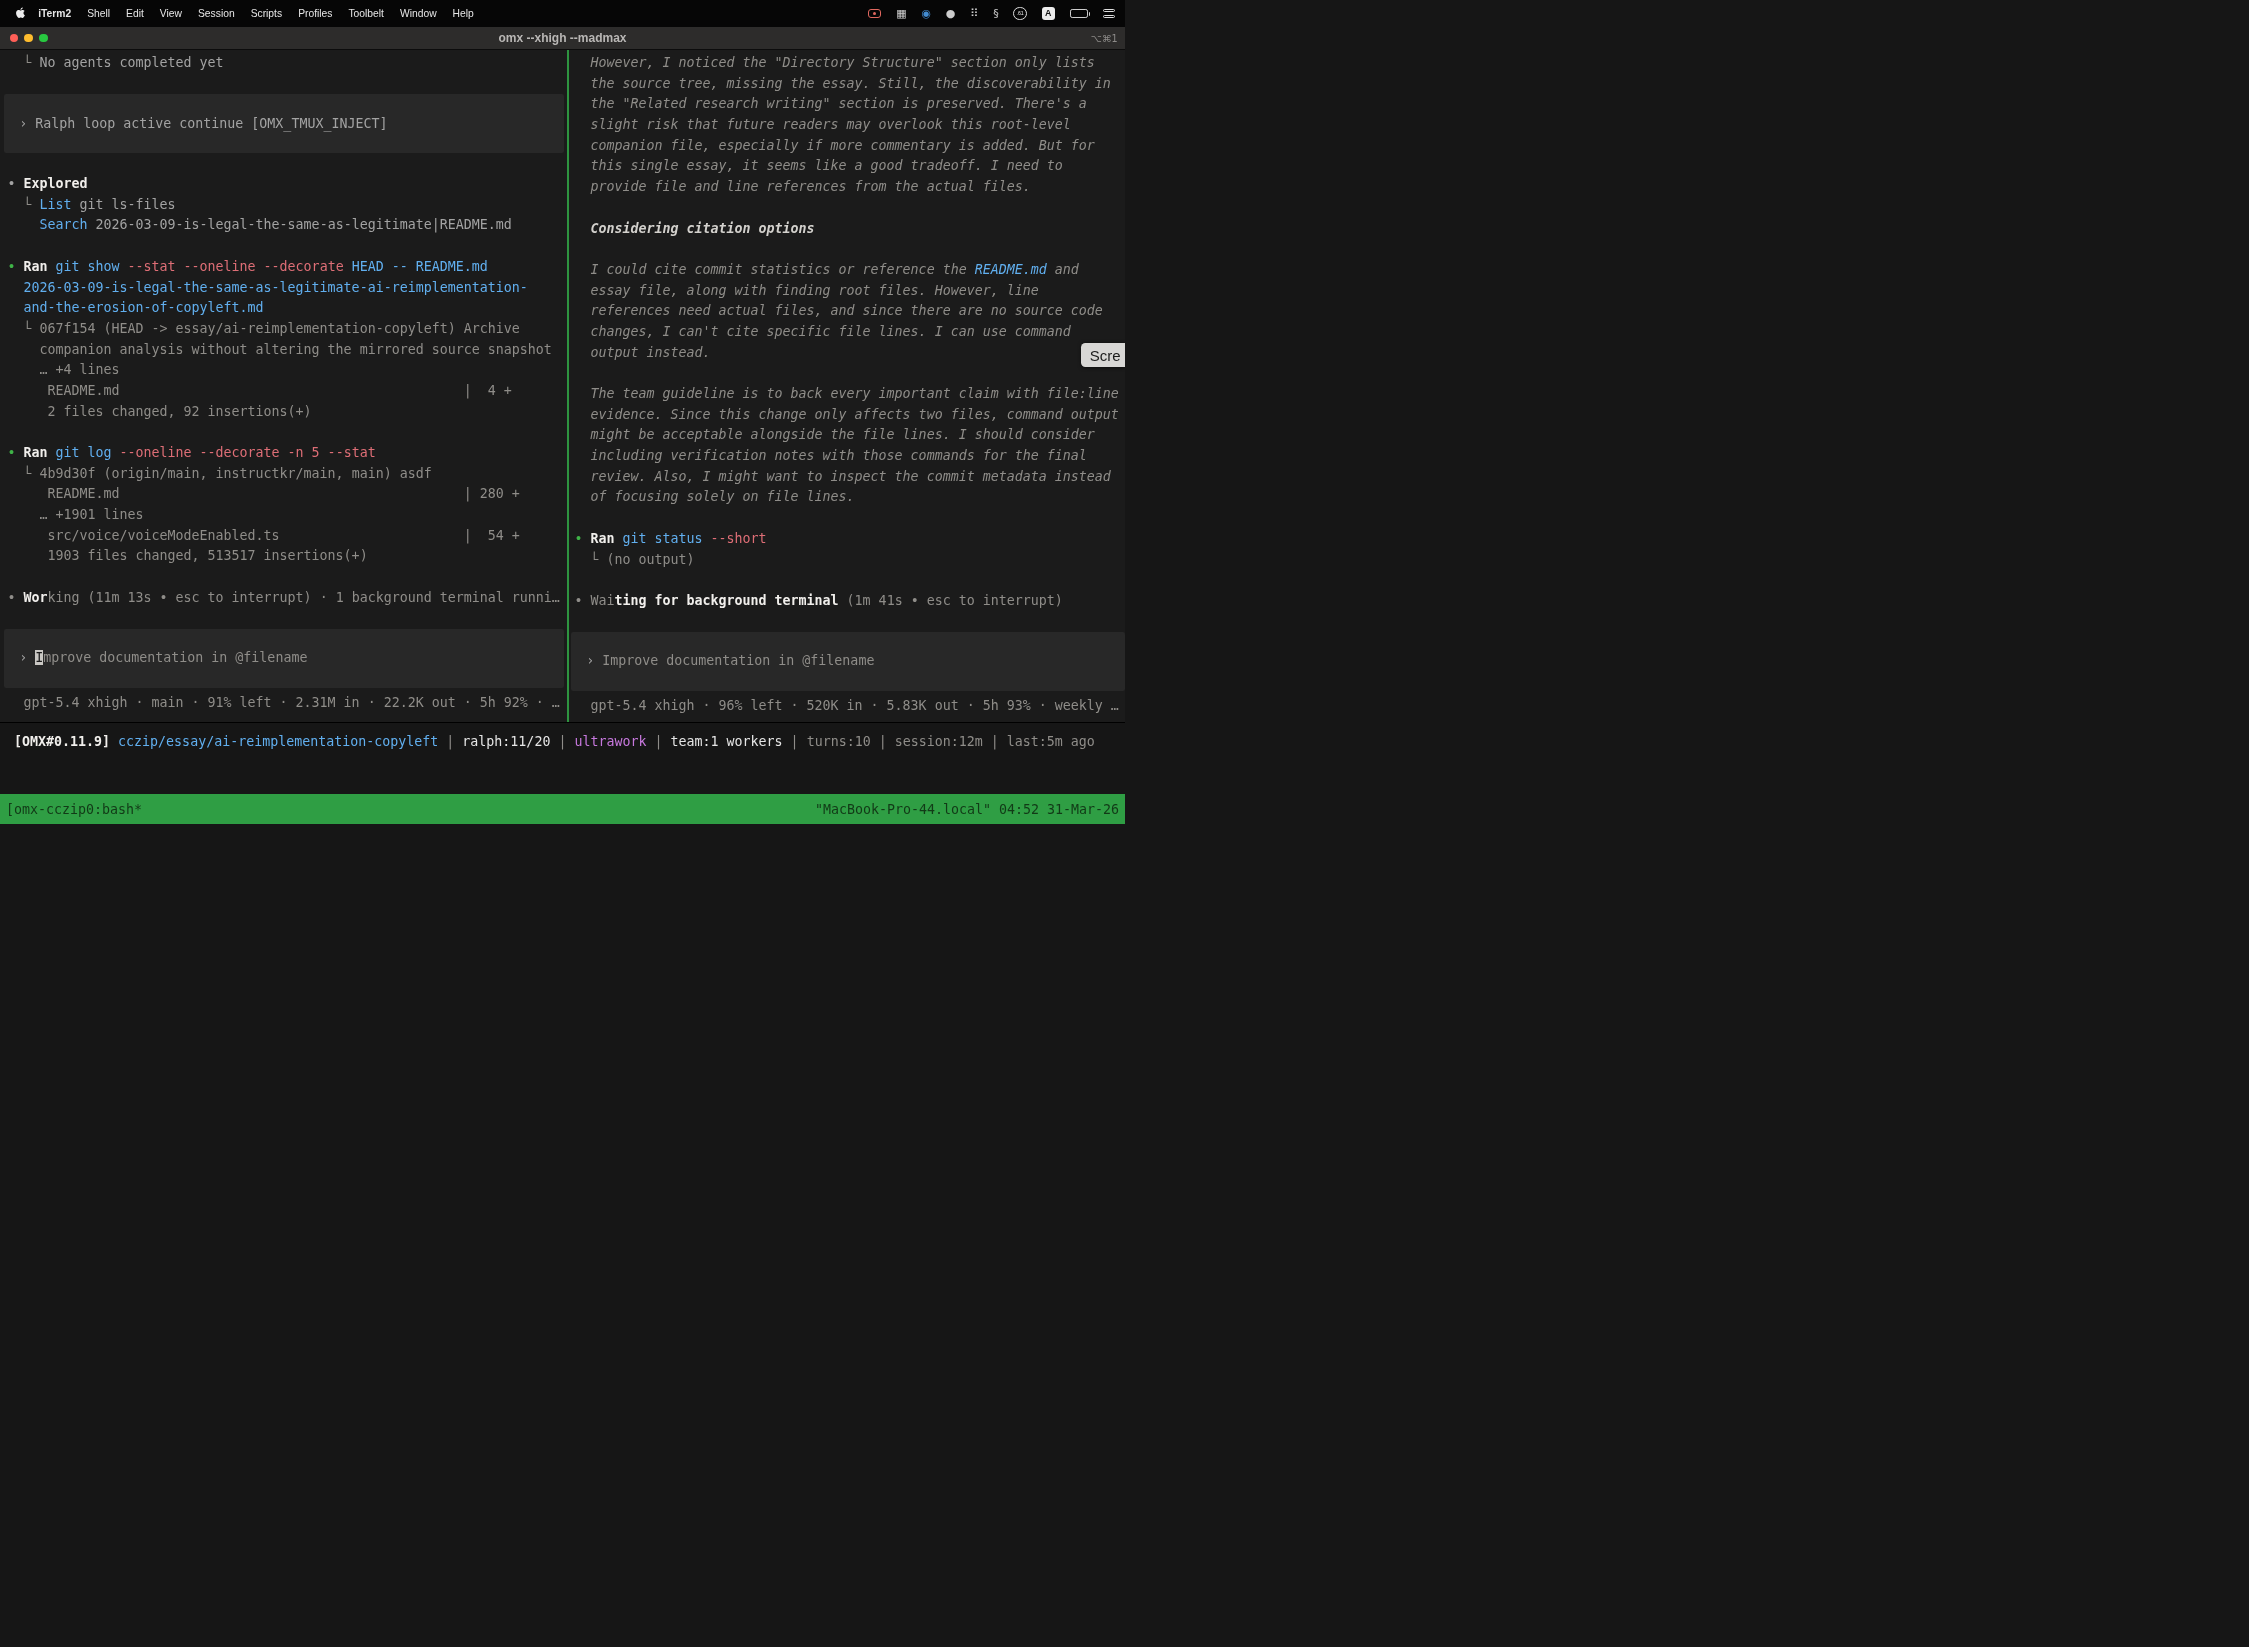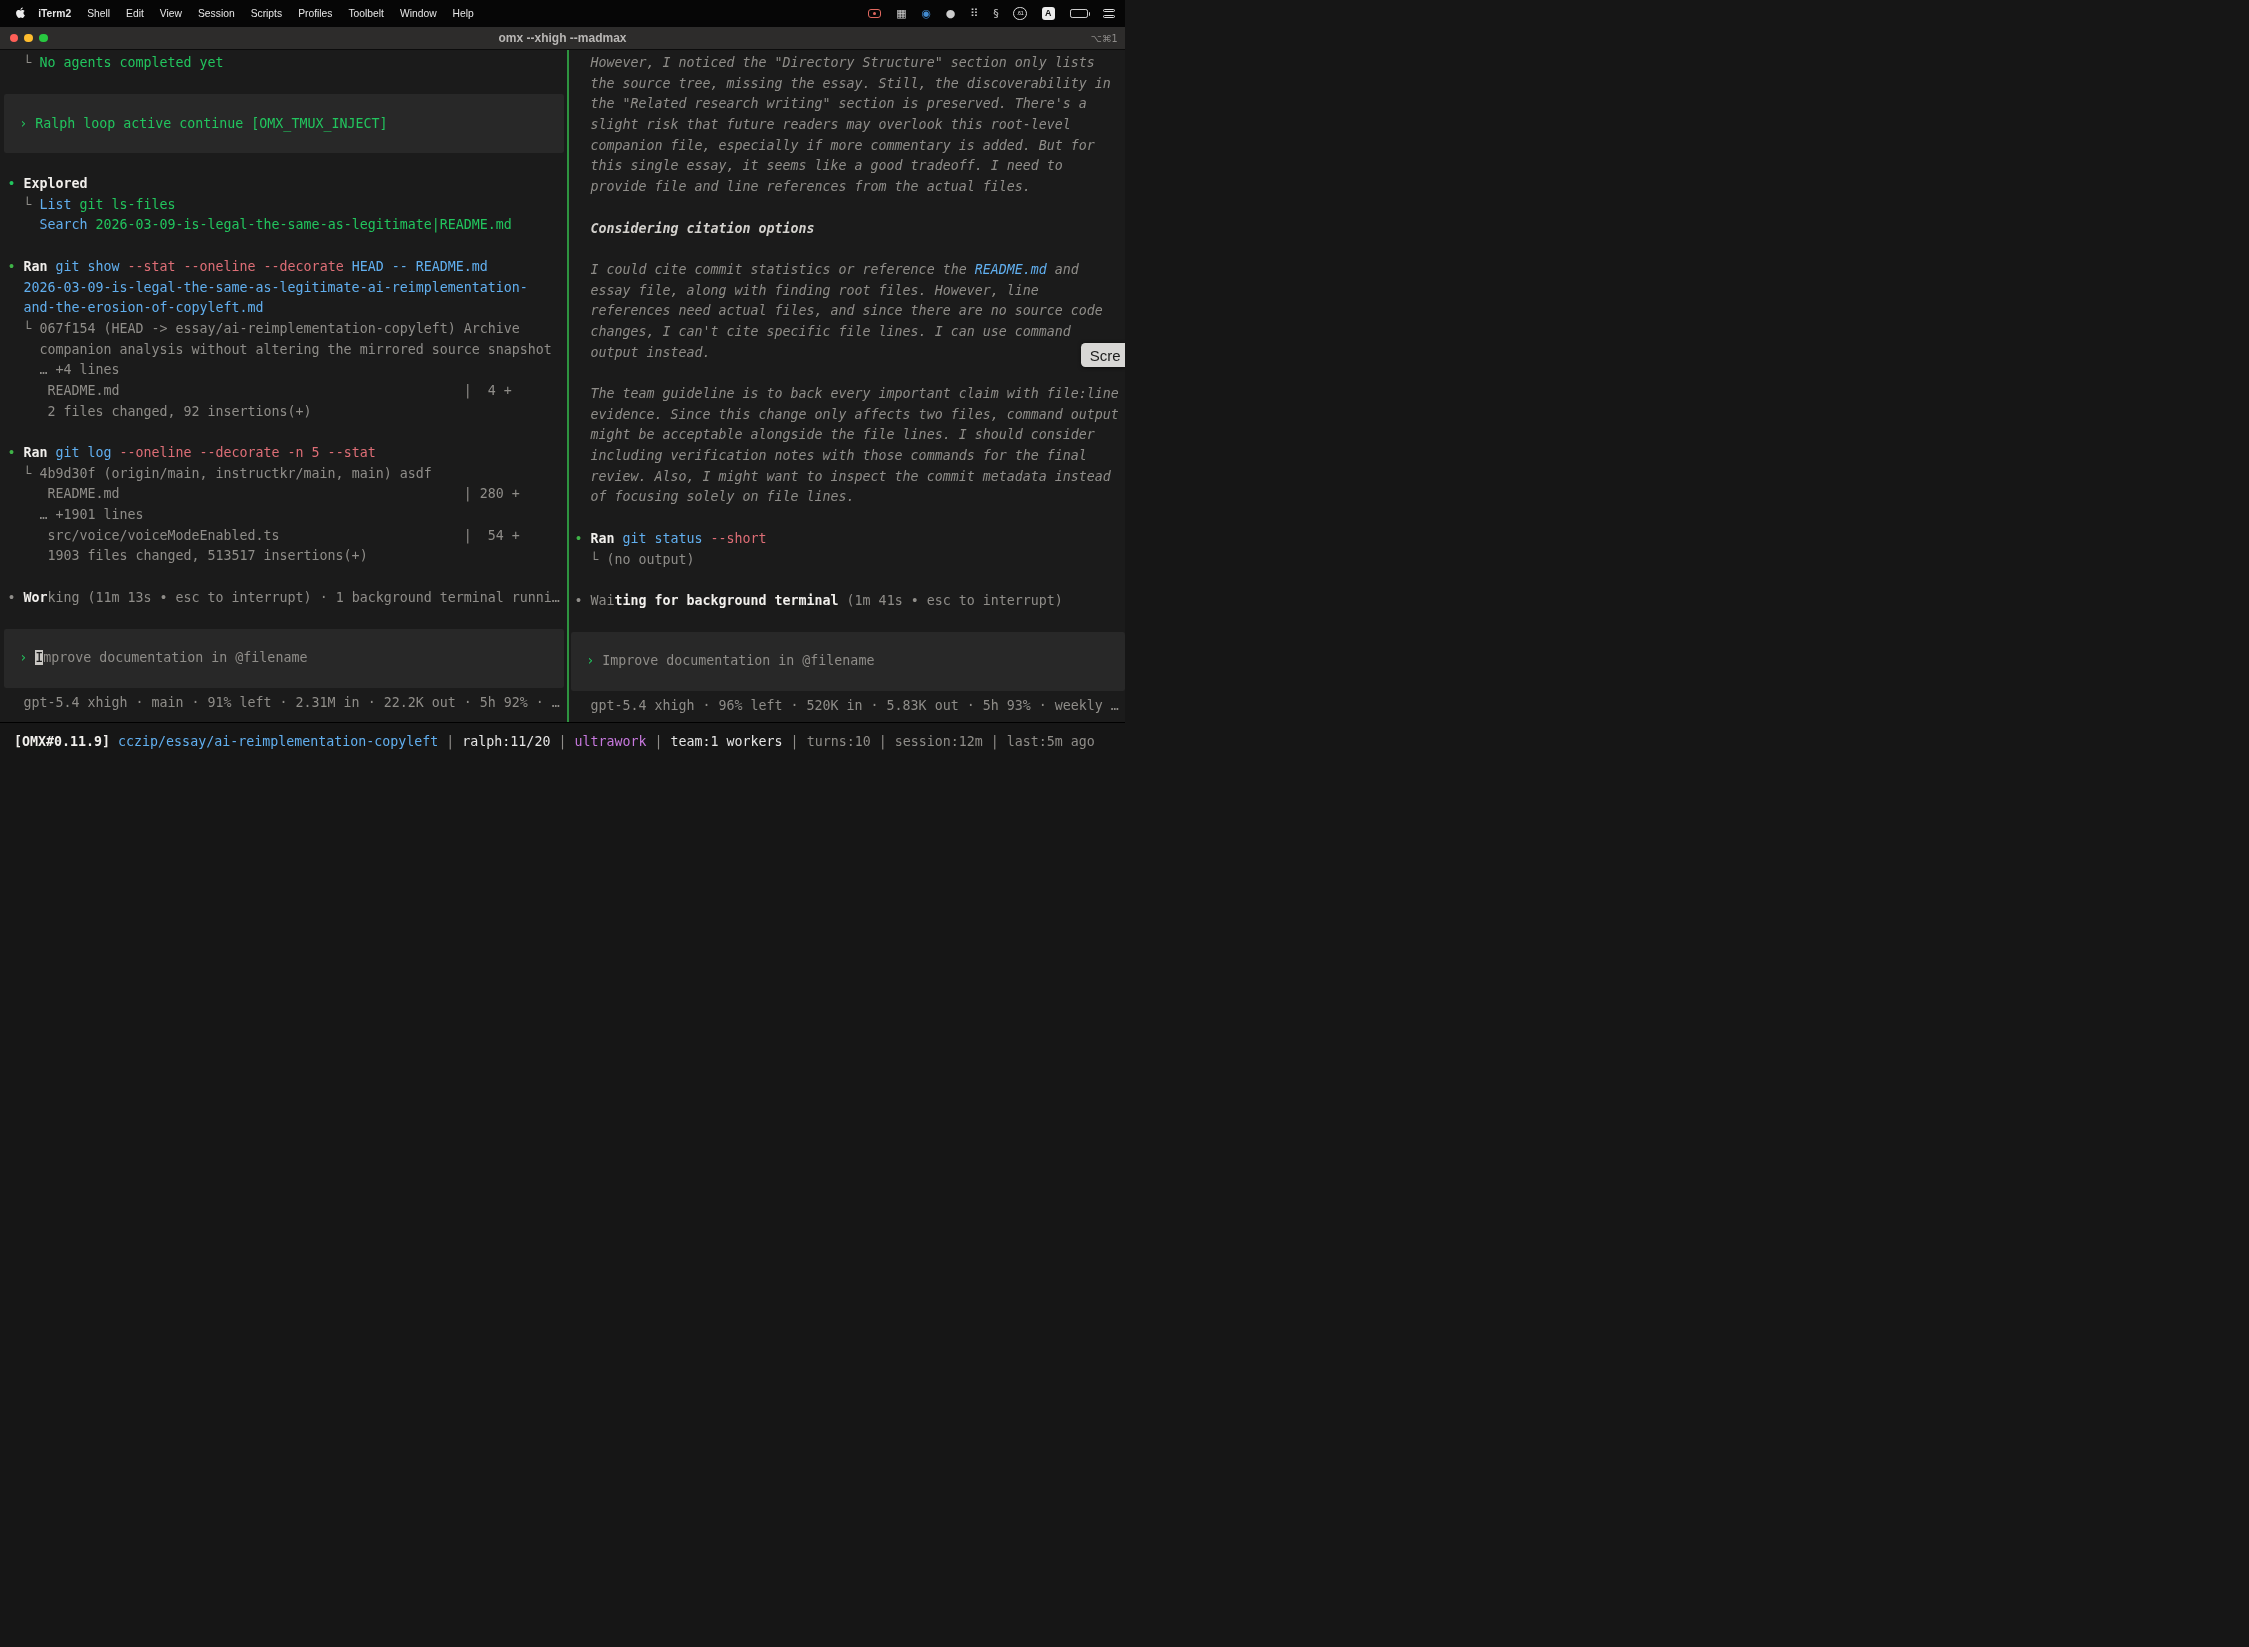--- a/index.html
+++ b/index.html
@@ -46,21 +46,21 @@
   .pane{ overflow:hidden; padding-top:3px; }
   .pane.left{ width:567px; padding-left:7.4px; }
   .divider{ width:1.5px; background:#2e9440; }
   .pane.right{ flex:1; padding-left:5.9px; }
   .line{ height:20.7px; line-height:20.7px; font-size:13.3px; white-space:pre; color:#d6d4d0; }
   .tbox{ height:59px; background:#282828; border-radius:2.2px; display:flex; align-items:center; margin-left:-3px; }
   .pane.left .tbox{ margin-right:3px; }
   .pane.right .tbox{ margin-right:0; }
   .tbox .line{ padding-left:14.8px; }
   .statusline{ margin-top:4.4px; }
-  .fg{ color:#22c55e;text-align:center; }
+  .fg{ color:#a3a3a3;text-align:center; }
   .dim{ color:#8f8d89; }
   .b{ color:#f1efec; font-weight:bold; }
   .blue{ color:#61afef; }
   .red{ color:#de6e76; }
   .grn{ color:#3fb347; }
   .mag{ color:#c678dd; }
   .grn2{ color:#e5e5e5; }
   .i{ font-style:italic; }
   .bi{ color:#d3d1cd; font-weight:bold; font-style:italic; }
   .cur{ background:#c9c7c3; color:#1b1b1b; }
@@ -201,15 +201,19 @@
         <div class="tbox input">
           <div class="line"><span class="fg">› </span><span class="dim">Improve documentation in @filename</span></div>
         </div>
         <div class="line statusline"><span class="dim">  gpt-5.4 xhigh · 96% left · 520K in · 5.83K out · 5h 93% · weekly …</span></div>
       </div>
     <div class="tooltip">Scre</div>
   </div>
 
   <div class="omx-status" id="omx-line"><span class="b">[OMX#0.11.9] </span><span class="blue">cczip/essay/ai-reimplementation-copyleft</span><span class="dim"> | </span><span class="grn2">ralph:11/20</span><span class="dim"> | </span><span class="mag">ultrawork</span><span class="dim"> | </span><span class="grn2">team:1 workers</span><span class="dim"> | </span><span class="dim">turns:10</span><span class="dim"> | </span><span class="dim">session:12m</span><span class="dim"> | </span><span class="dim">last:5m ago</span></div>
 
+  <div class="tmux-bar">
+    <span class="tmux-left">[omx-cczip0:bash*</span>
+    <span class="tmux-right">"MacBook-Pro-44.local" 04:52 31-Mar-26</span>
+  </div>
 
 </div>
 
 
 </body></html>

